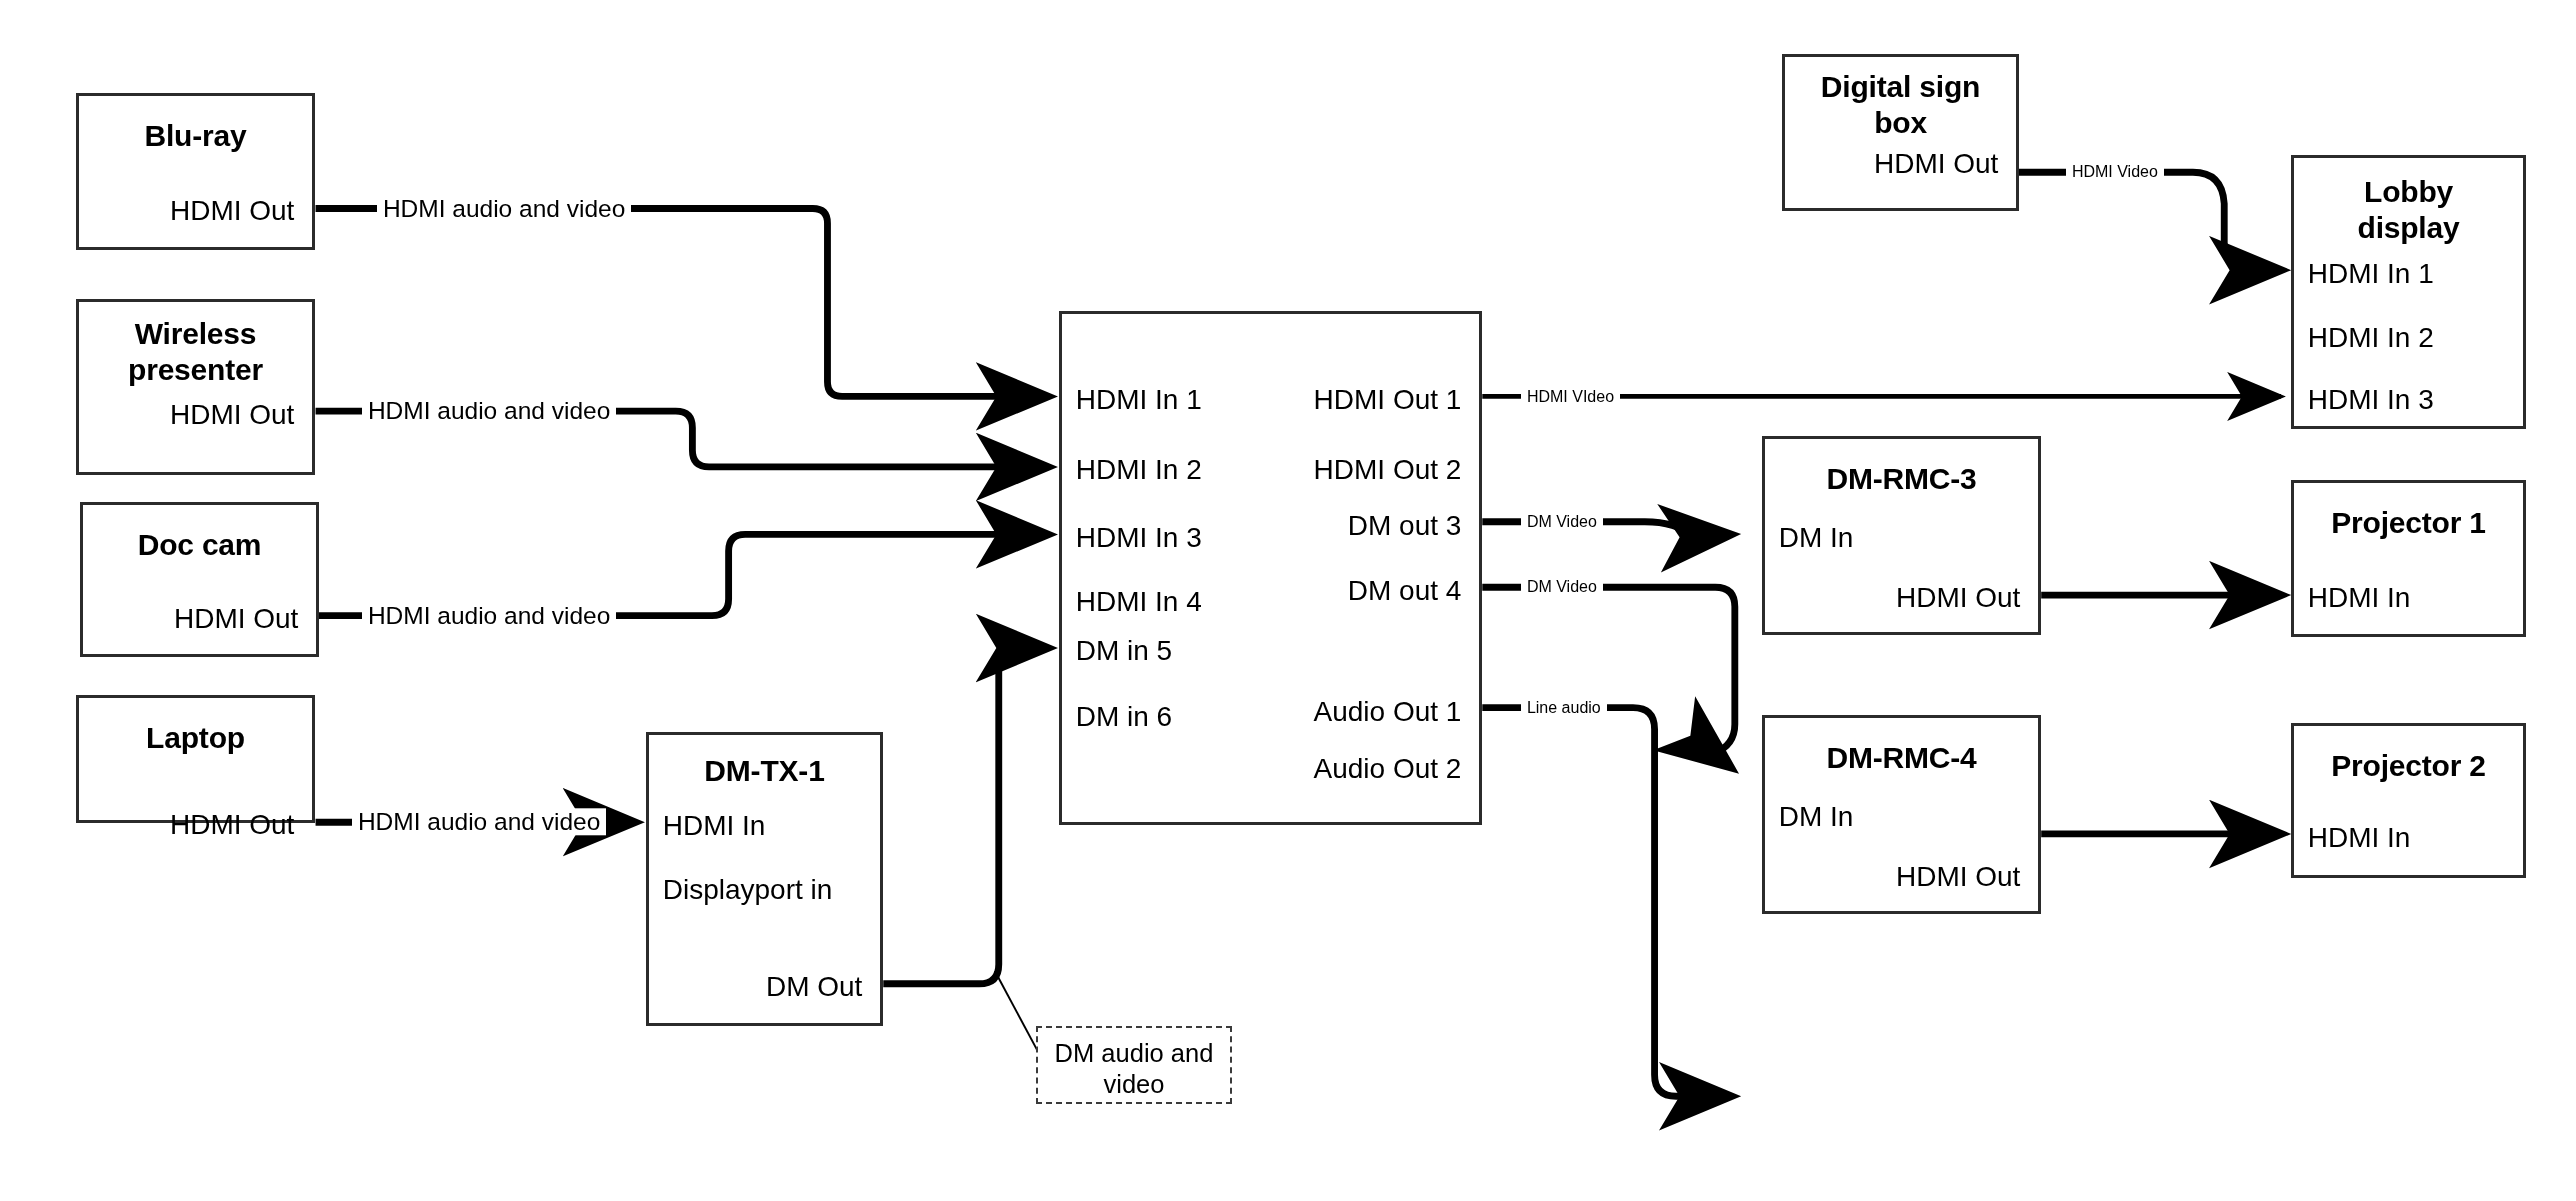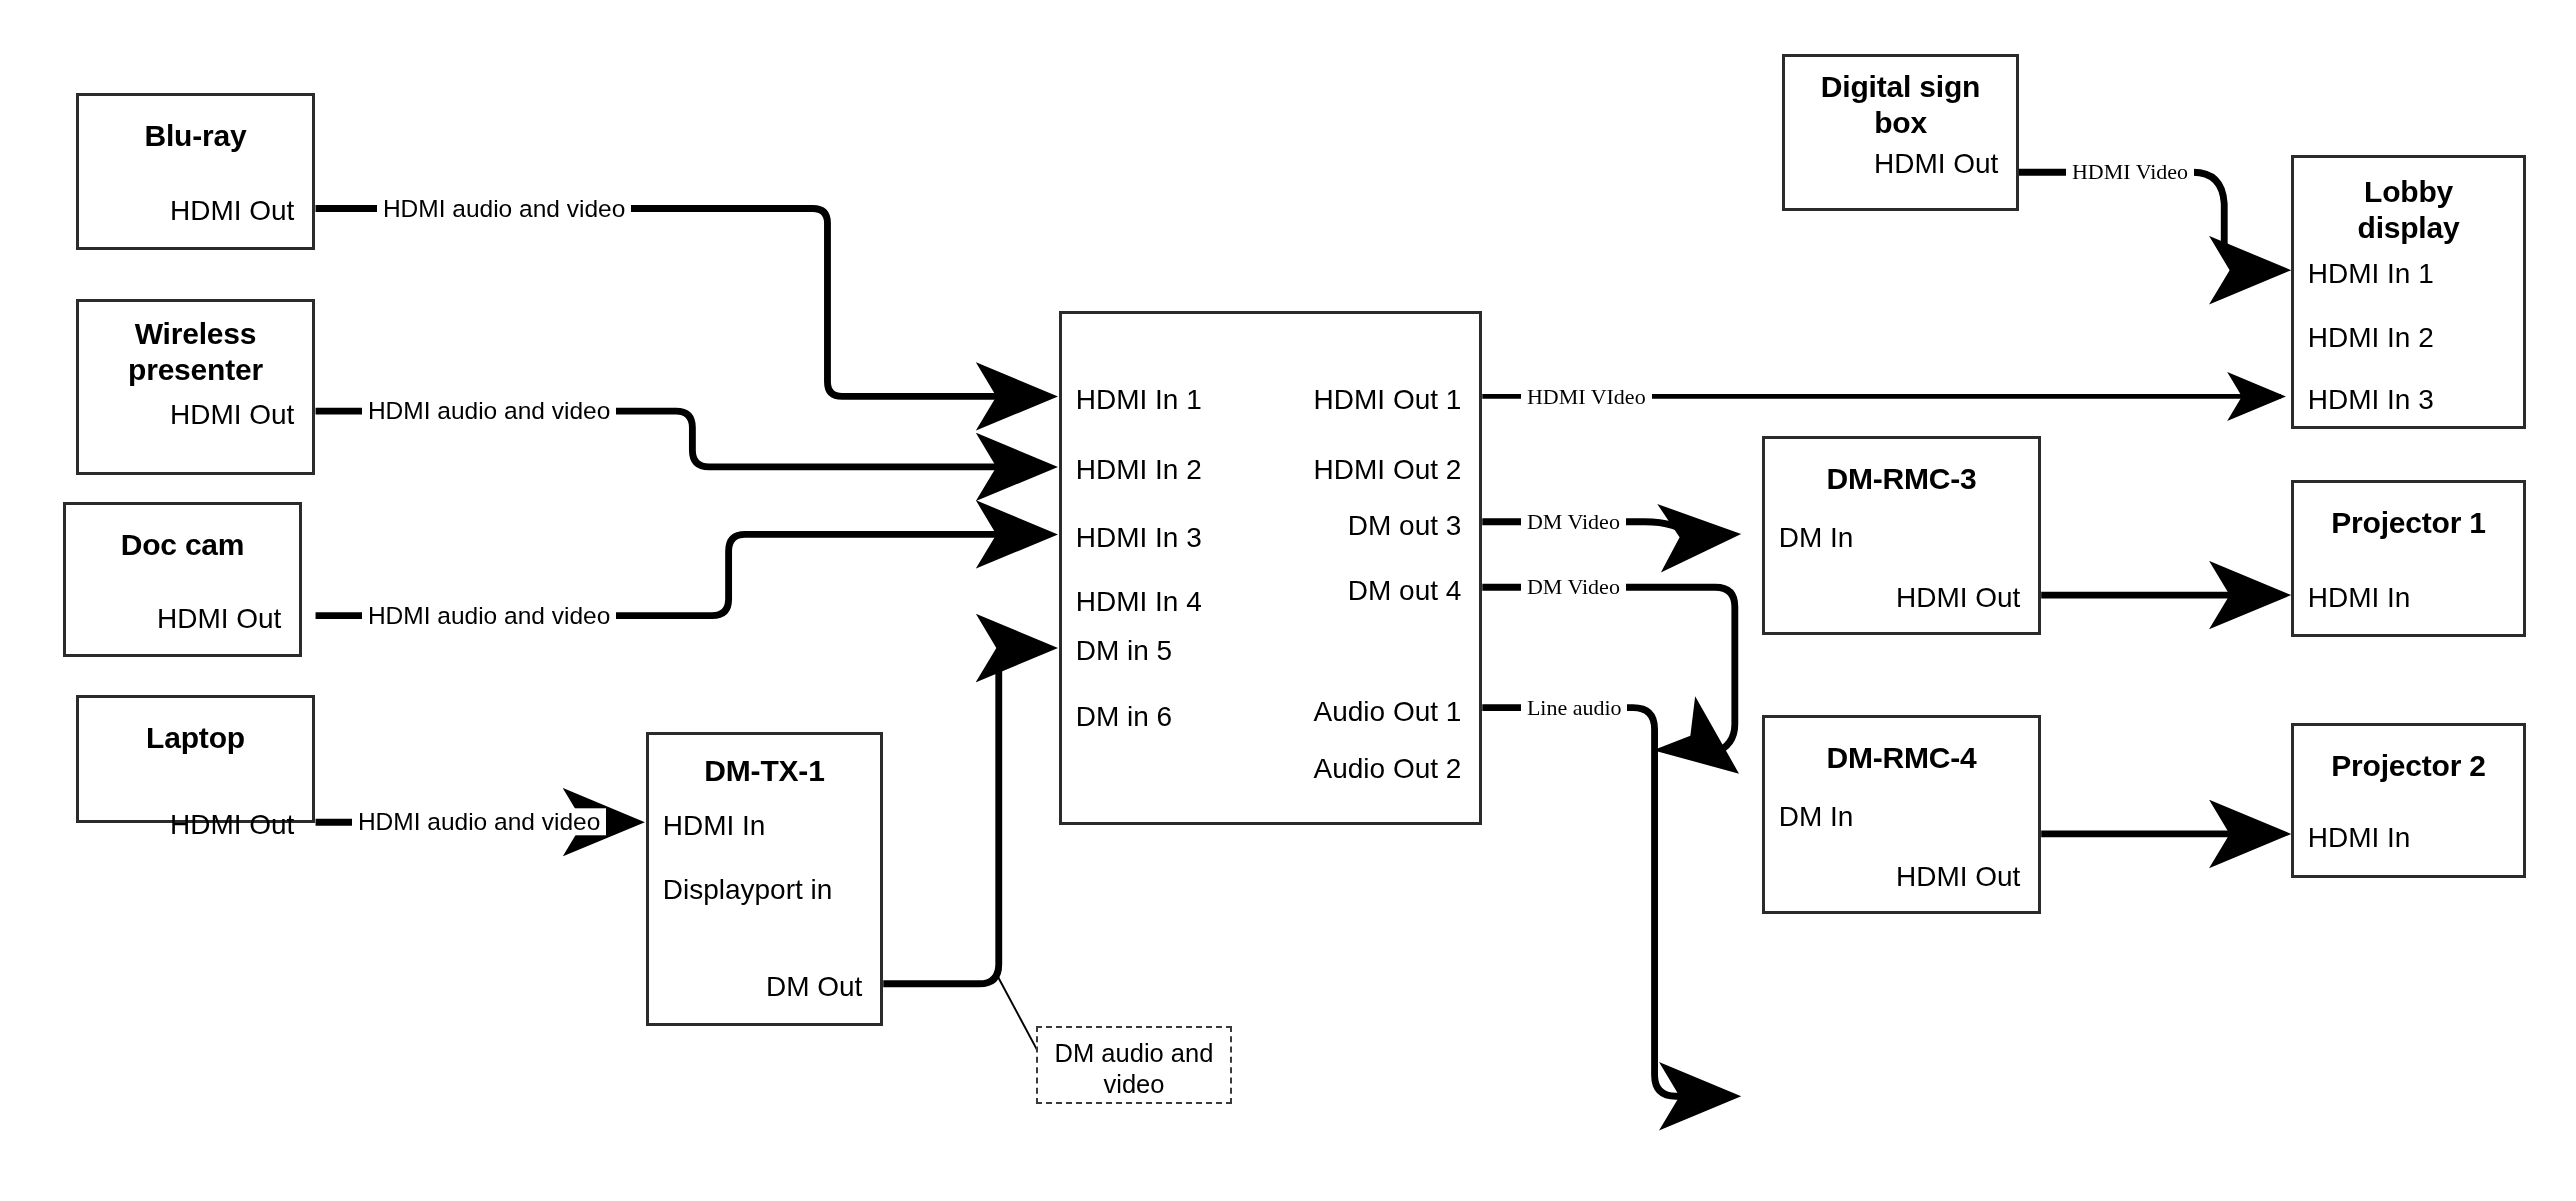--- a/index.html
+++ b/index.html
@@ -72,22 +72,21 @@
     position: absolute;
     font-size: 24.5px;
     line-height: 27.4px;
     white-space: nowrap;
     background: #ffffff;
     padding: 0 5.9px;
     z-index: 3;
     transform: translateY(-50%);
   }
   .wire-label.small {
-    font-size: 22px;
-    font-family: Liberation Serif, serif;
+    font-size: 16px;
   }
 </style>
 </head>
 <body>
 
 <div id="canvas">
 
   <svg id="wires" viewBox="0 0 2631 1227">
     <defs>
       <marker id="arrow" markerWidth="13" markerHeight="13" refX="10.5" refY="5" orient="auto" markerUnits="strokeWidth">
@@ -139,21 +138,21 @@
     <div class="node-title" style="top:21.5px;">Blu-ray</div>
     <div class="port right" style="top:99px;">HDMI Out</div>
   </div>
 
   <div class="node" style="left:76px; top:299px; width:239px; height:176px;">
     <div class="node-title" style="top:13.7px;">Wireless</div>
     <div class="node-title" style="top:50px;">presenter</div>
     <div class="port right" style="top:97px;">HDMI Out</div>
   </div>
 
-  <div class="node" style="left:63px; top:502px; width:239px; height:155px;">
+  <div class="node" style="left:80px; top:502px; width:239px; height:155px;">
     <div class="node-title" style="top:21.5px;">Doc cam</div>
     <div class="port right" style="top:98px;">HDMI Out</div>
   </div>
 
   <div class="node" style="left:76px; top:695px; width:239px; height:128px;">
     <div class="node-title" style="top:21.5px;">Laptop</div>
     <div class="port right" style="top:111px;">HDMI Out</div>
   </div>
 
   <div class="node" style="left:646px; top:732px; width:237px; height:294px;">

